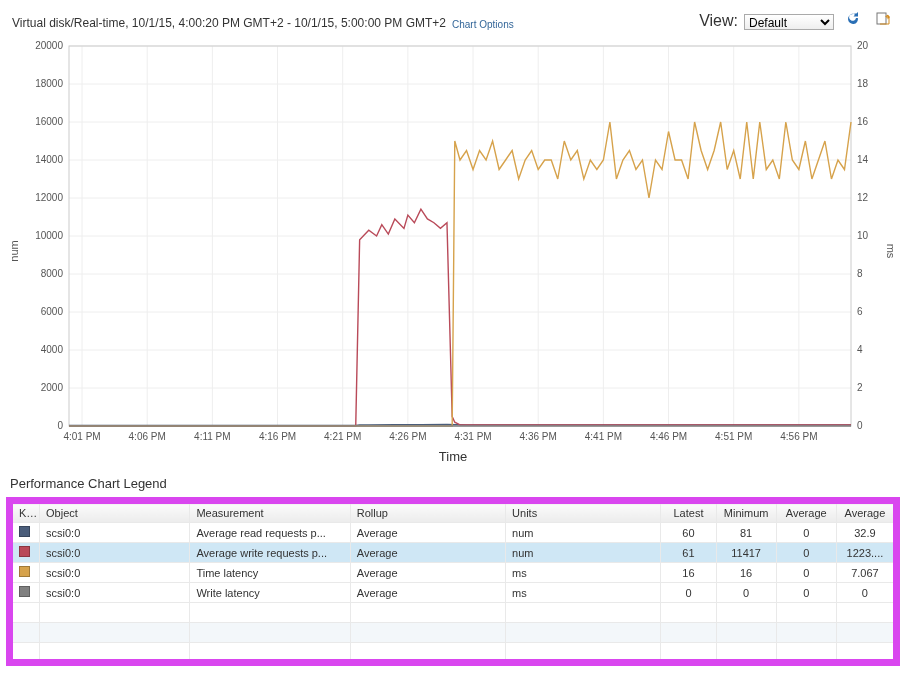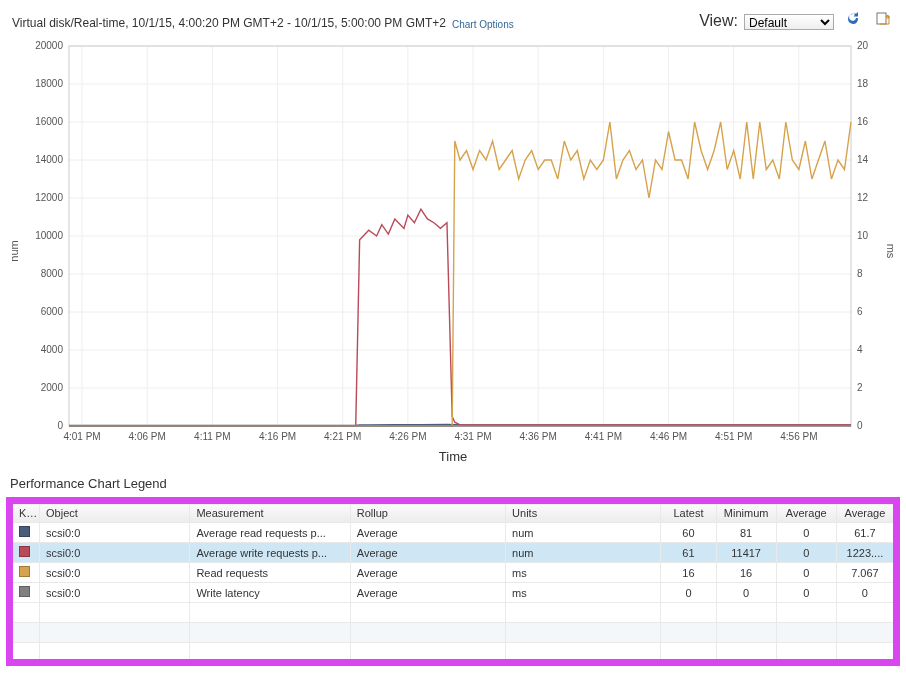--- a/index.html
+++ b/index.html
@@ -227,37 +227,37 @@
   <tbody id="legend-body">
       <tr>
         <td><span class="swatch" style="background:#4a5d7a"></span></td>
         <td>scsi0:0</td>
         <td>Average read requests p...</td>
         <td>Average</td>
         <td>num</td>
         <td class="num">60</td>
         <td class="num">81</td>
         <td class="num">0</td>
-        <td class="num">61.7</td>
+        <td class="num">32.9</td>
       </tr>
       <tr class="sel">
         <td><span class="swatch" style="background:#b94a59"></span></td>
         <td>scsi0:0</td>
         <td>Average write requests p...</td>
         <td>Average</td>
         <td>num</td>
         <td class="num">61</td>
         <td class="num">11417</td>
         <td class="num">0</td>
         <td class="num">1223....</td>
       </tr>
       <tr>
         <td><span class="swatch" style="background:#d6a24b"></span></td>
         <td>scsi0:0</td>
-        <td>Read requests</td>
+        <td>Time latency</td>
         <td>Average</td>
         <td>ms</td>
         <td class="num">16</td>
         <td class="num">16</td>
         <td class="num">0</td>
         <td class="num">7.067</td>
       </tr>
       <tr>
         <td><span class="swatch" style="background:#808080"></span></td>
         <td>scsi0:0</td>

